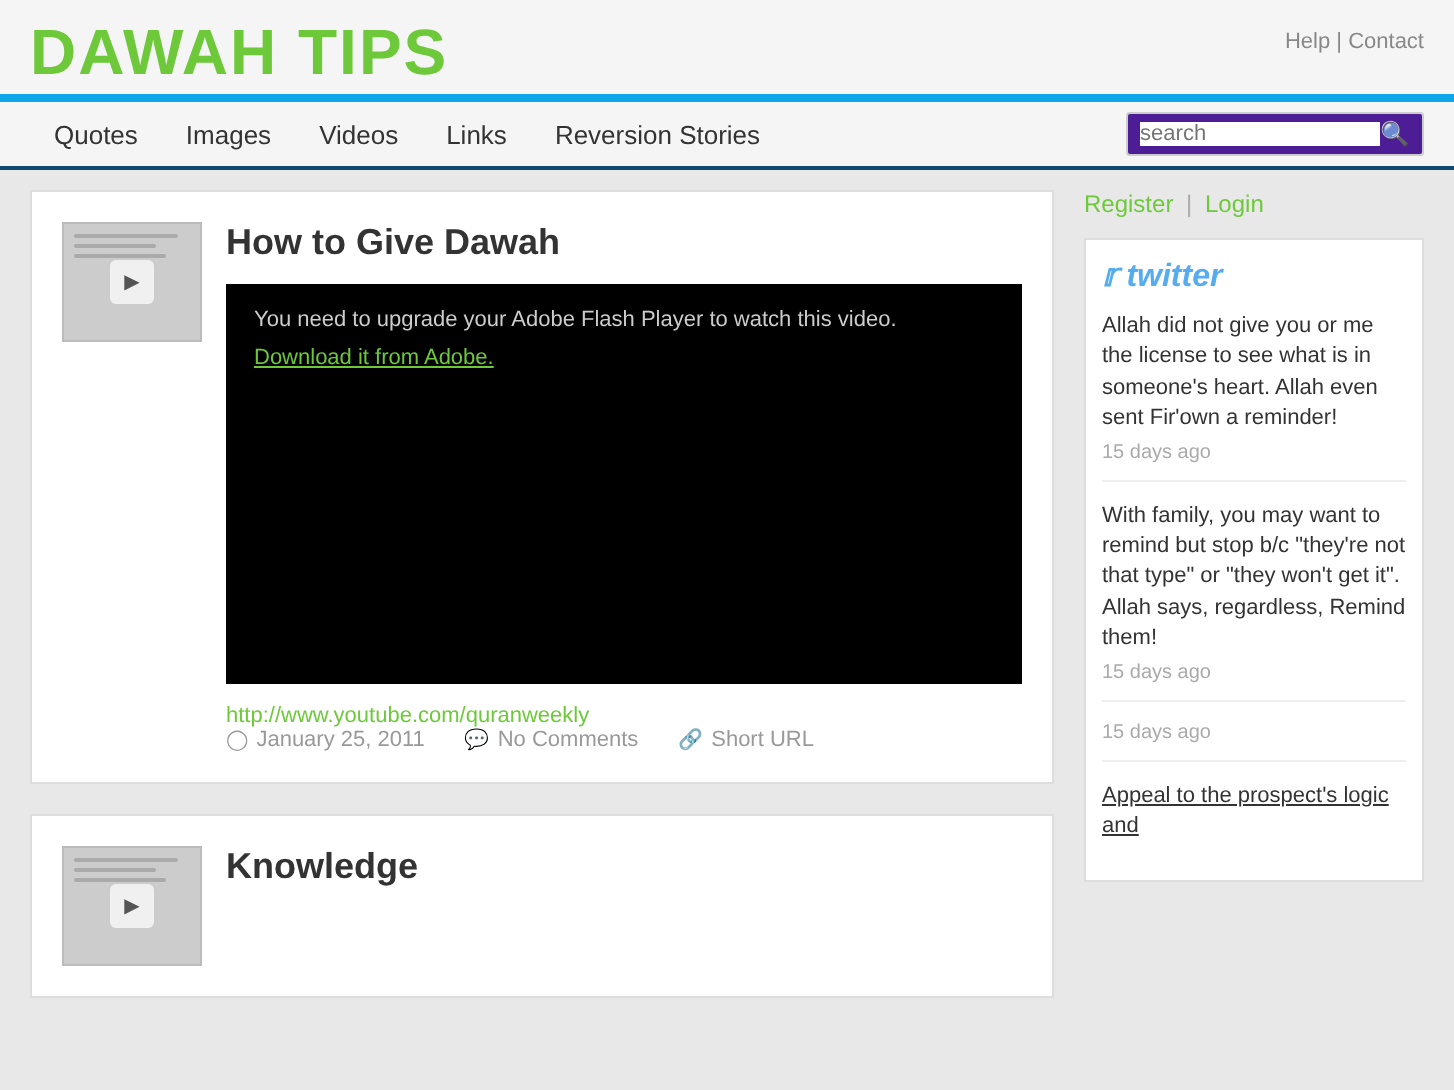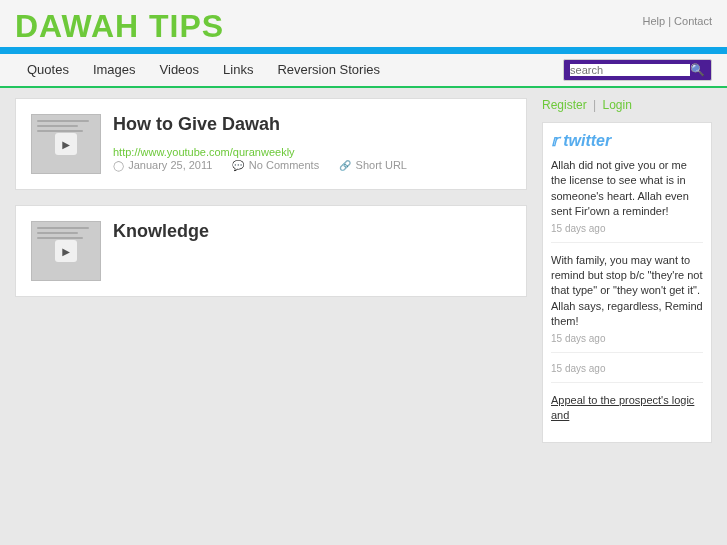--- a/index.html
+++ b/index.html
@@ -1,21 +1,21 @@
 <!DOCTYPE html>
 <html><head>
   <meta charset="utf-8">
   <style>
     * { margin: 0; padding: 0; box-sizing: border-box; }
     body { font-family: Arial, sans-serif; font-size: 12px; background: #e8e8e8; color: #333; }
 
     
     #header {
       background: #f5f5f5;
-      border-bottom: 7px solid #0ea5e9;
+      border-bottom: 4px solid #0ea5e9;
       padding: 10px 15px 0 15px;
       display: flex;
       align-items: flex-start;
       justify-content: space-between;
     }
     #logo {
       font-size: 32px;
       font-weight: 900;
       color: #6dc93a;
       font-family: Arial Black, Arial, sans-serif;
@@ -26,24 +26,24 @@
     #header-right {
       font-size: 11px;
       color: #888;
       padding-top: 5px;
     }
     #header-right a { color: #888; text-decoration: none; }
 
     
     #nav {
       background: #f5f5f5;
-      border-bottom: 2px solid #22c55e;
+      border-bottom: 2px solid #0c4a6e;
       padding: 0 15px;
       display: flex;
-      align-items: flex-start;
+      align-items: flex-end;
       justify-content: space-between;
     }
     #nav-links {
       display: flex;
       gap: 0;
     }
     .nav-item {
       padding: 8px 12px;
       font-size: 13px;
       color: #333;
@@ -266,20 +266,24 @@
       <div class="article-thumb">
         <div class="thumb-lines">
           <div class="thumb-line" style="width:90%"></div>
           <div class="thumb-line" style="width:70%"></div>
           <div class="thumb-line" style="width:80%"></div>
         </div>
         <div class="play-btn">▶</div>
       </div>
       <div class="article-body">
         <div class="article-title">How to Give Dawah</div>
+        <div class="video-block">
+          <div class="video-message">You need to upgrade your Adobe Flash Player to watch this video.</div>
+          <a class="video-link">Download it from Adobe.</a>
+        </div>
         <a class="article-url">http://www.youtube.com/quranweekly</a>
         <div class="article-meta">
           <div class="meta-item">
             <span class="meta-icon">◯</span>
             <span>January 25, 2011</span>
           </div>
           <div class="meta-item">
             <span class="meta-icon">💬</span>
             <span>No Comments</span>
           </div>

